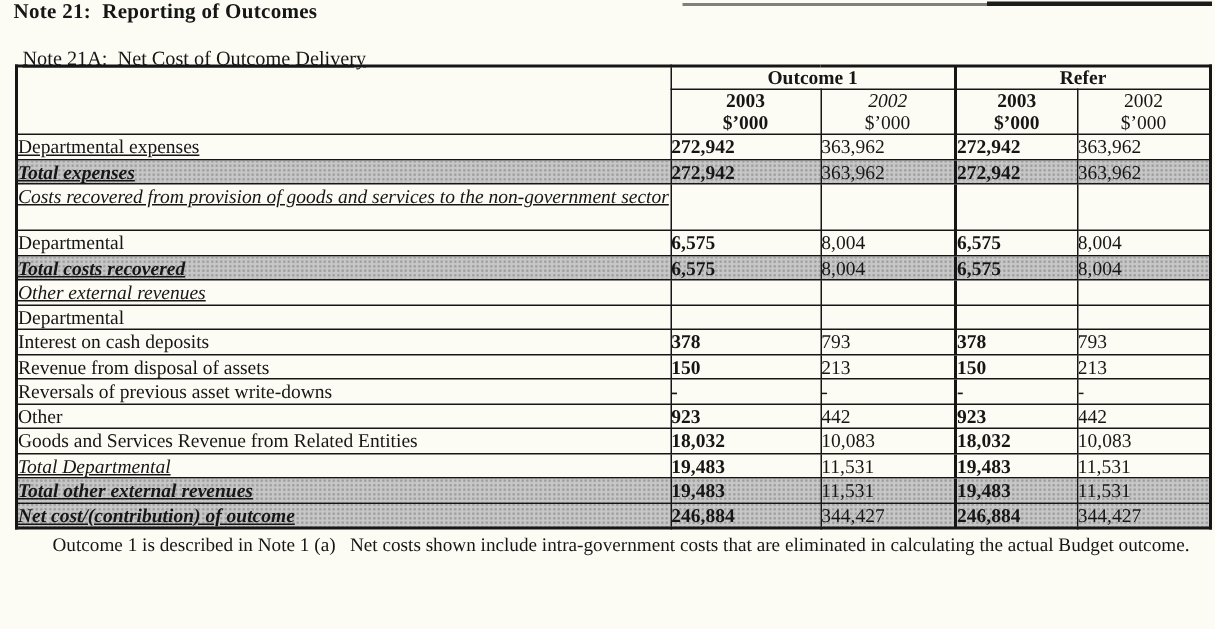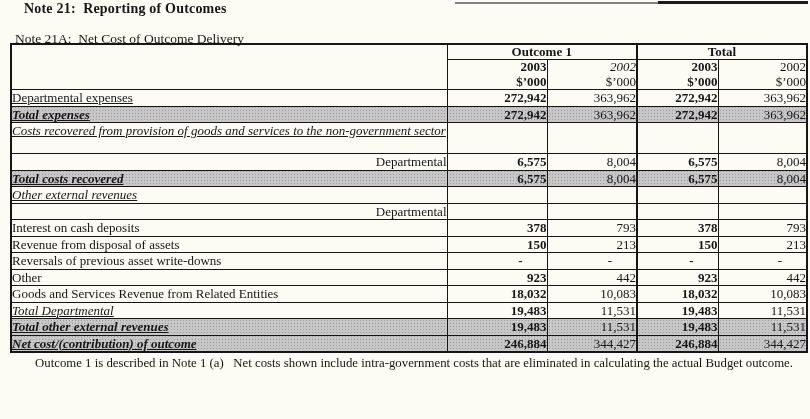--- a/index.html
+++ b/index.html
@@ -12,21 +12,21 @@
     position: relative;
     overflow: hidden;
   }
 
   
   .scan-line { position: absolute; }
   .scan-line.seg1 { top: 2px; left: 455px; width: 210px; height: 2px; background: #808080; }
   .scan-line.seg2 { top: 1px; left: 658px; width: 150px; height: 3px; background: #1c1c1c; }
 
   .title {
-    position: absolute; left: 24px; top: 1px;
+    position: absolute; left: 9px; top: 1px;
     font-size: 14px; font-weight: bold; margin: 0;
     white-space: pre; letter-spacing: 0.2px;
   }
   .subtitle {
     position: absolute; left: 4px; top: 20px;
     font-size: 13.5px; font-weight: normal; margin: 11px;
     text-decoration: underline; white-space: pre;
   }
 
   table.outcome {
@@ -43,39 +43,39 @@
 
   
   .empty-head { border-bottom: 2px solid #161616; }
   .group-head {
     font-weight: bold; text-align: center;
     height: 15px; line-height: 14px; font-size: 13.5px;
     padding: 0;
   }
   .group-head.sep { border-right: 2px solid #161616; }
   .year-head {
-    text-align: right; vertical-align: top;
+    vertical-align: top;
     height: 30px; line-height: 14.5px;
     padding: 1px 9px 1px 0;
     border-bottom: 2px solid #161616;
     font-weight: normal;
   }
   .year-head.b { font-weight: bold; }
   .year-head.ital .yh-year { font-style: italic; }
   .year-head.sep { border-right: 2px solid #161616; }
 
   
   .outcome tbody td { height: 16.5px; line-height: 15px; }
   .c-desc { text-align: left; padding-right: 4px; }
-  .c-num  { text-align: right; padding-right: 9px; }
+  .c-num  { padding-right: 9px; }
   .c-num.b { font-weight: bold; }
   .c-num.sep { border-right: 2px solid #161616; }
   .c-num.dash { padding-right: 24px; }
   .indent-0 { padding-left: 7px; text-decoration: underline; }
-  .indent-1 { padding-left: 16px; text-align: right; }
+  .indent-1 { padding-left: 16px; }
   .indent-2 { padding-left: 32px; }
 
   tr.row-total {
     background-color: #c7c7c7;
     background-image: radial-gradient(#9e9e9e 0.8px, rgba(0,0,0,0) 0.9px);
     background-size: 3px 3px;
     margin-top: 24px;
   }
   tr.row-total .c-desc { font-weight: bold; font-style: italic; }
   tr.row-section .c-desc, tr.row-subtotal .c-desc { font-style: italic; }
@@ -101,21 +101,21 @@
     <col style="width:436px">
     <col style="width:100px">
     <col style="width:90px">
     <col style="width:81px">
     <col style="width:89px">
   </colgroup>
   <thead>
     <tr>
       <td class="empty-head" rowspan="2"></td>
       <th class="group-head sep" colspan="2">Outcome 1</th>
-      <th class="group-head" colspan="2">Total</th>
+      <th class="group-head" colspan="2">Refer</th>
     </tr>
     <tr>
       <th class="year-head b">
         <div class="yh-year">2003</div>
         <div class="yh-unit">$’000</div>
       </th>
       <th class="year-head ital sep">
         <div class="yh-year">2002</div>
         <div class="yh-unit">$’000</div>
       </th>

